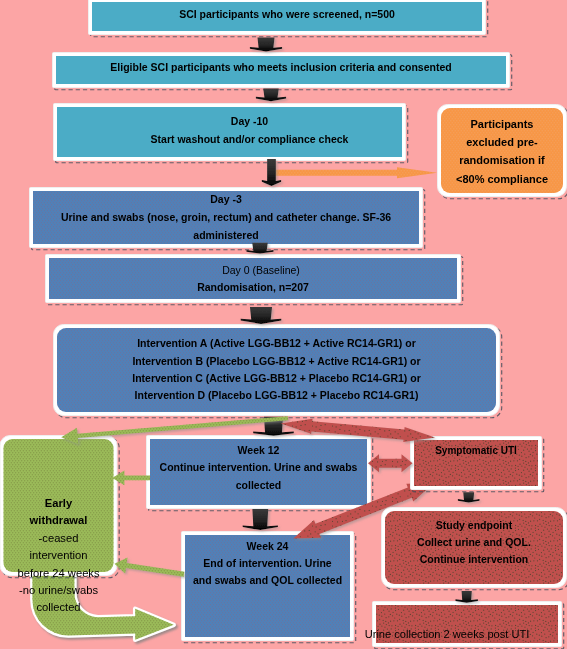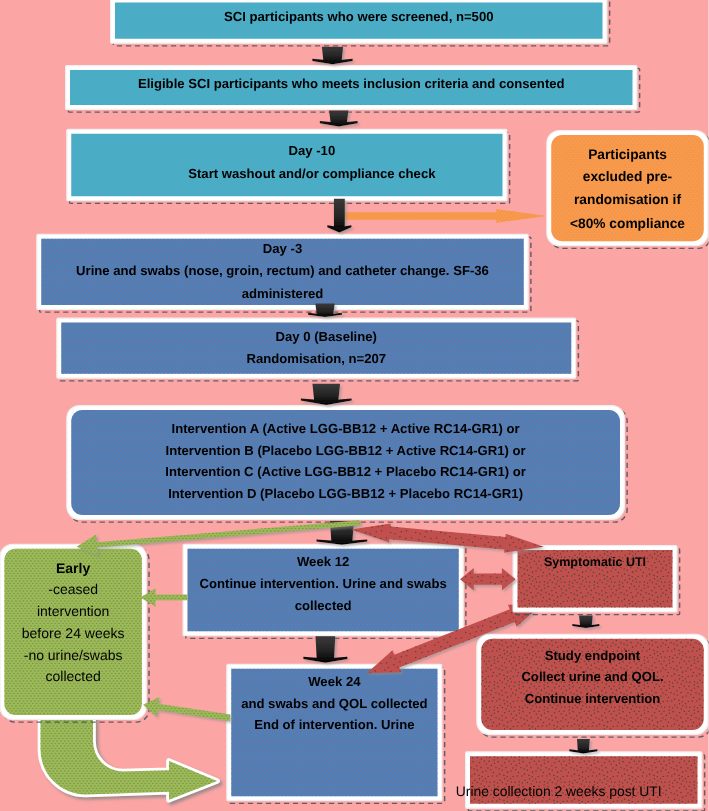--- a/index.html
+++ b/index.html
@@ -696,49 +696,50 @@
         <div class="ln" style="font-weight: 700;">excluded pre-</div>
         <div class="ln" style="font-weight: 700;">randomisation if</div>
         <div class="ln" style="font-weight: 700;">&lt;80% compliance</div>
       </div>
       <div class="node" style="left: 33px; top: 191px; width: 386px; height: 53px; font-size: 10.5px; line-height: 18.1px; justify-content: flex-end; padding-top: 1.21017px;">
         <div class="ln" style="font-weight: 700;">Day -3</div>
         <div class="ln" style="font-weight: 700;">Urine and swabs (nose, groin, rectum) and catheter change. SF-36</div>
         <div class="ln" style="font-weight: 700;">administered</div>
       </div>
       <div class="node" style="left: 49px; top: 258px; width: 408px; height: 41px; font-size: 10.5px; line-height: 17.3px; justify-content: flex-start; padding-top: 3.51018px;">
-        <div class="ln" style="font-weight: 700; margin-left: 16px;">Day 0 (Baseline)</div>
+        <div class="ln" style="font-weight: 400; margin-left: 16px;">Day 0 (Baseline)</div>
         <div class="ln" style="font-weight: 700;">Randomisation, n=207</div>
       </div>
       <div class="node" style="left: 57px; top: 328px; width: 439px; height: 84px; font-size: 10.5px; line-height: 17.35px; justify-content: flex-start; padding-top: 7.38518px;">
         <div class="ln" style="font-weight: 700;">Intervention A (Active LGG-BB12 + Active RC14-GR1) or</div>
         <div class="ln" style="font-weight: 700;">Intervention B (Placebo LGG-BB12 + Active RC14-GR1) or</div>
         <div class="ln" style="font-weight: 700;">Intervention C (Active LGG-BB12 + Placebo RC14-GR1) or</div>
         <div class="ln" style="font-weight: 700;">Intervention D (Placebo LGG-BB12 + Placebo RC14-GR1)</div>
       </div>
       <div class="node" style="left: 3.5px; top: 439px; width: 110px; height: 133px; font-size: 11.2px; line-height: 17.37px; justify-content: flex-start; padding-top: 8.03252px;">
-        <div class="ln" style="font-weight: 700;">Early</div>
+        <div class="ln" style="font-weight: 700; margin-top: 48px;">Early</div>
+        <div class="ln" style="font-weight: 700;">withdrawal</div>
         <div class="ln">-ceased</div>
         <div class="ln">intervention</div>
         <div class="ln">before 24 weeks</div>
         <div class="ln">-no urine/swabs</div>
         <div class="ln">collected</div>
       </div>
       <div class="node" style="left: 150px; top: 439px; width: 217px; height: 48px; font-size: 10.5px; line-height: 17.4px; justify-content: flex-start; padding-top: 2.86017px;">
         <div class="ln" style="font-weight: 700;">Week 12</div>
         <div class="ln" style="font-weight: 700;">Continue intervention. Urine and swabs</div>
         <div class="ln" style="font-weight: 700;">collected</div>
       </div>
       <div class="node" style="left: 414px; top: 440px; width: 124px; height: 46px; font-size: 10px; line-height: 17.4px; justify-content: flex-start; padding-top: 2.16017px;">
         <div class="ln" style="font-weight: 700;">Symptomatic UTI</div>
       </div>
       <div class="node" style="left: 185px; top: 535px; width: 165px; height: 102px; font-size: 10.5px; line-height: 17.4px; justify-content: flex-start; padding-top: 2.66017px;">
         <div class="ln" style="font-weight: 700;">Week 24</div>
+        <div class="ln" style="font-weight: 700;">End of intervention. Urine</div>
         <div class="ln" style="font-weight: 700;">and swabs and QOL collected</div>
-        <div class="ln" style="font-weight: 700;">End of intervention. Urine</div>
       </div>
       <div class="node" style="left: 385px; top: 511px; width: 178px; height: 73px; font-size: 10.5px; line-height: 17.4px; justify-content: flex-start; padding-top: 5.66017px; border-radius: 28px;">
         <div class="ln" style="font-weight: 700;">Study endpoint</div>
         <div class="ln" style="font-weight: 700;">Collect urine and QOL.</div>
         <div class="ln" style="font-weight: 700;">Continue intervention</div>
       </div>
       <div class="node" style="left: 356px; top: 605px; width: 182px; height: 38px; font-size: 11.1px; line-height: 17.4px; justify-content: flex-end; padding-top: 4.05218px;">
         <div class="ln">Urine collection 2 weeks post UTI</div>
       </div>
     </div>

